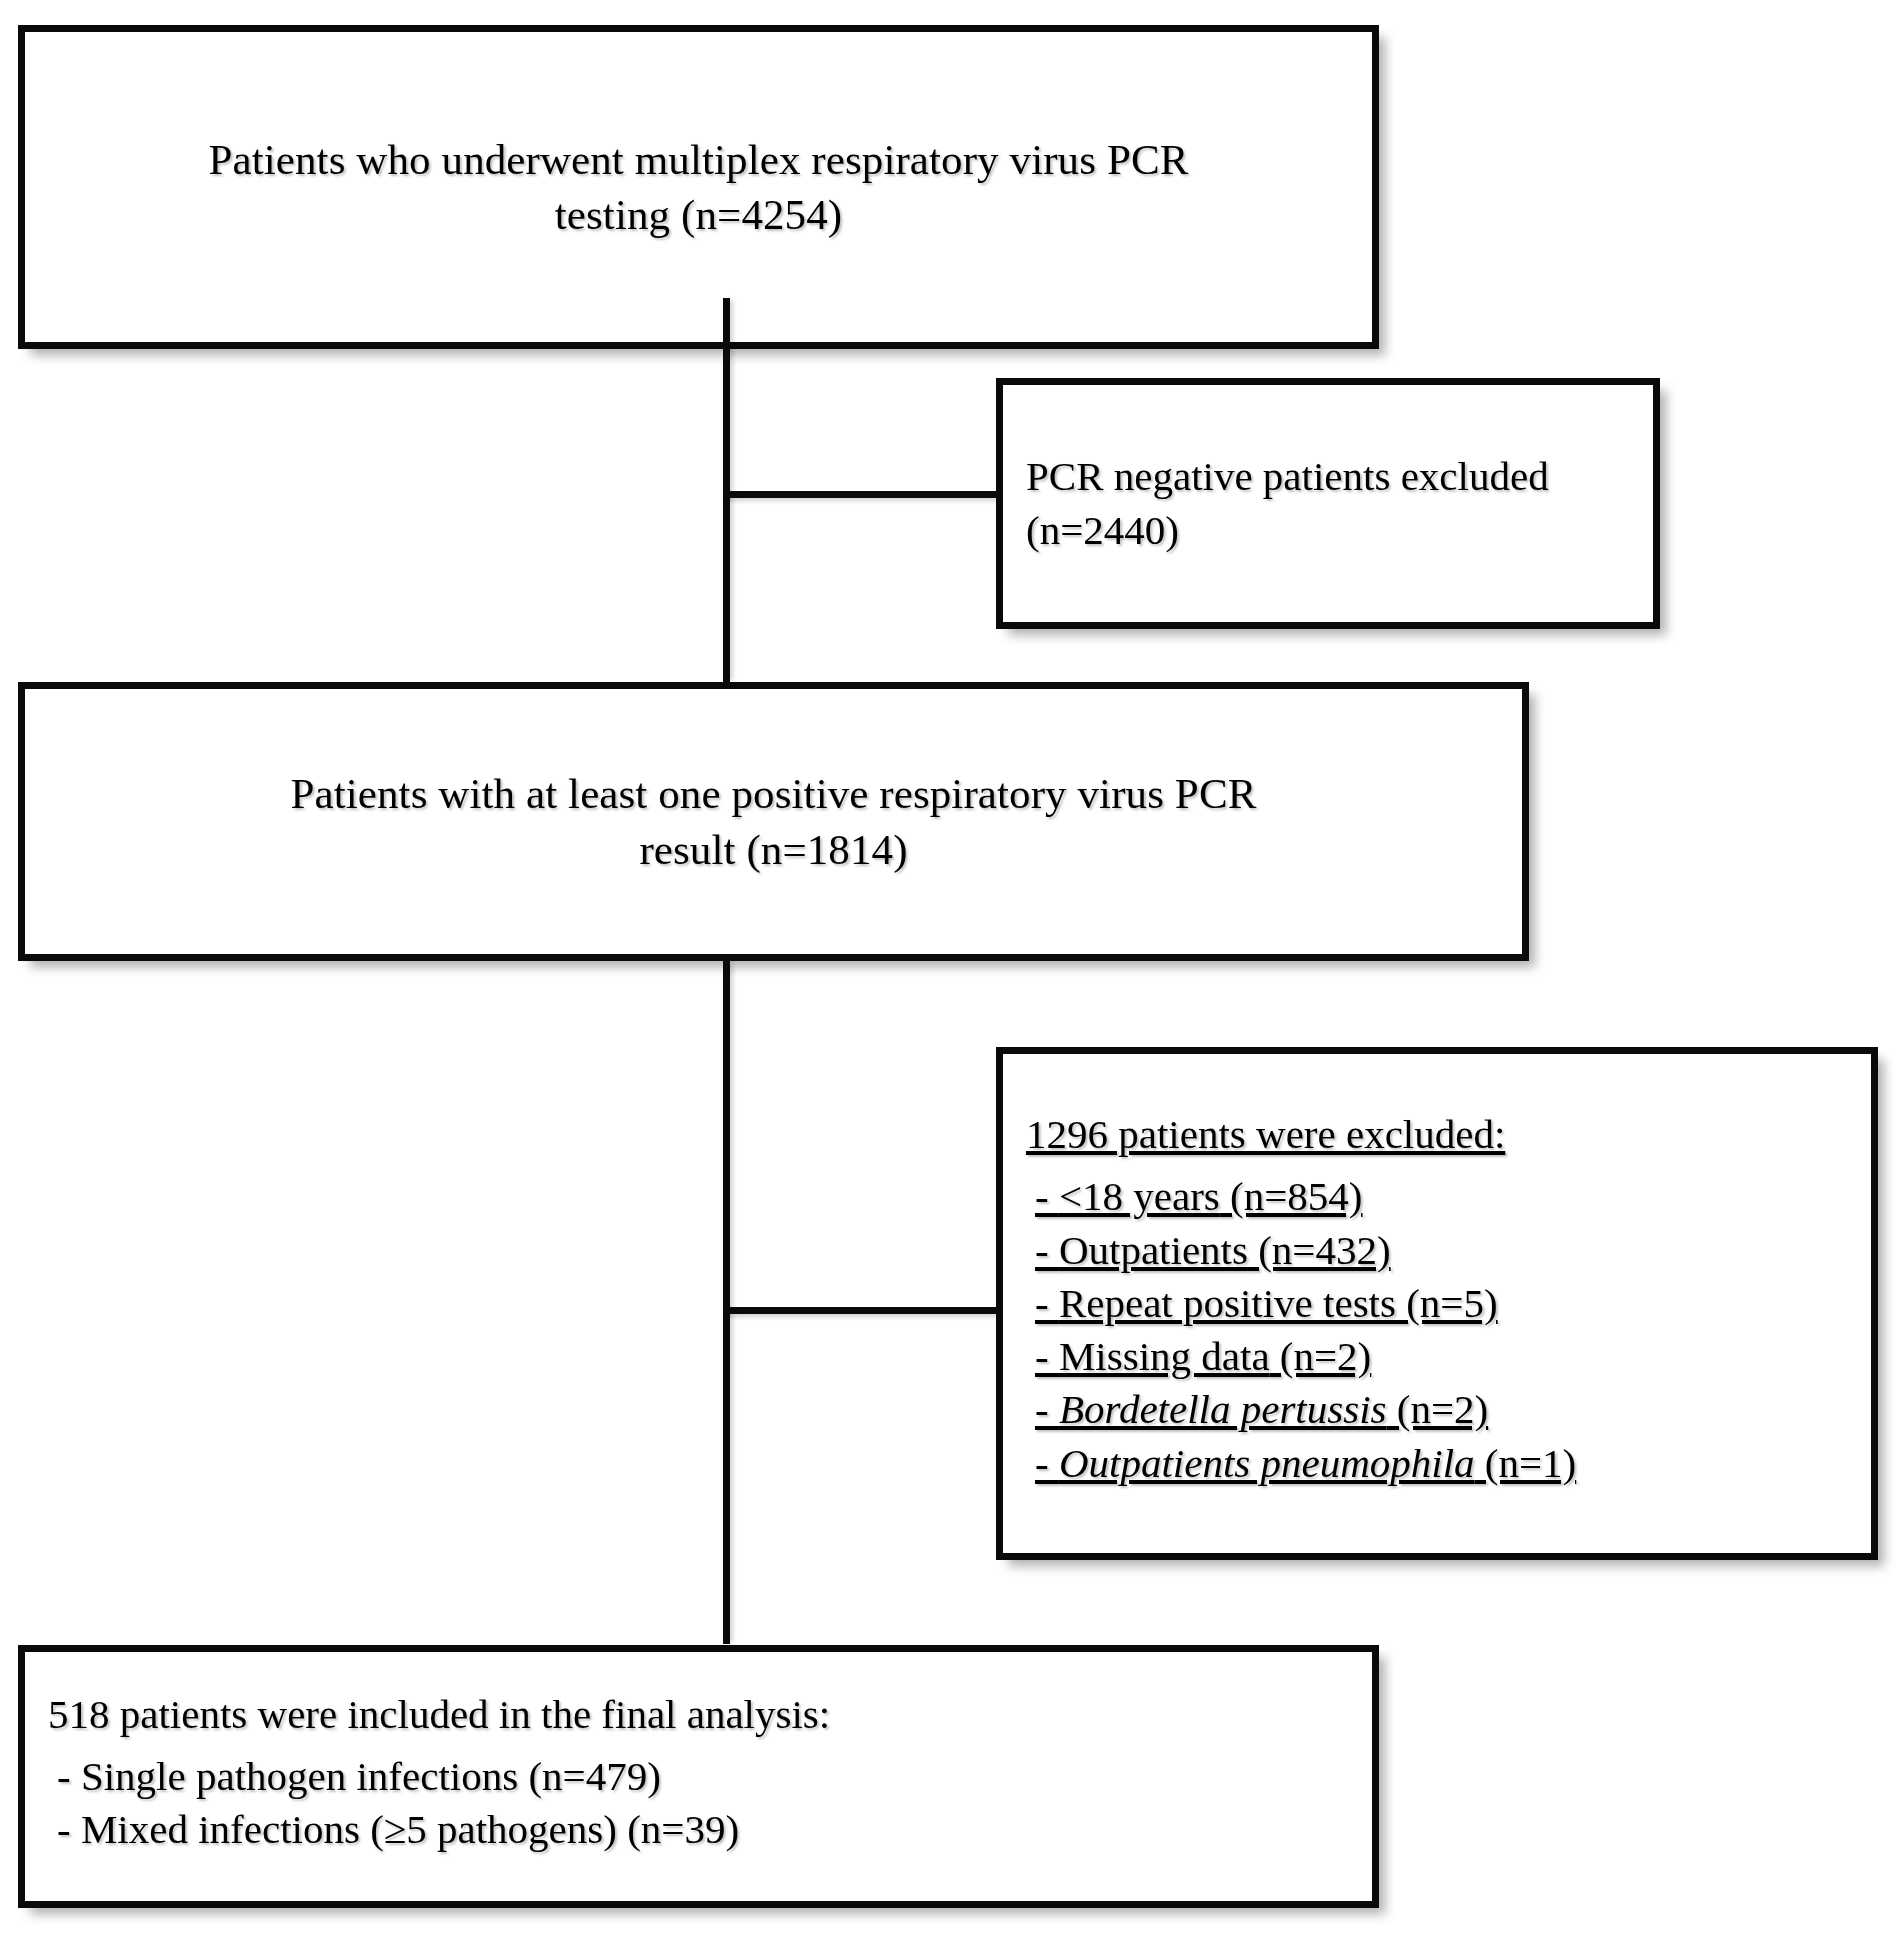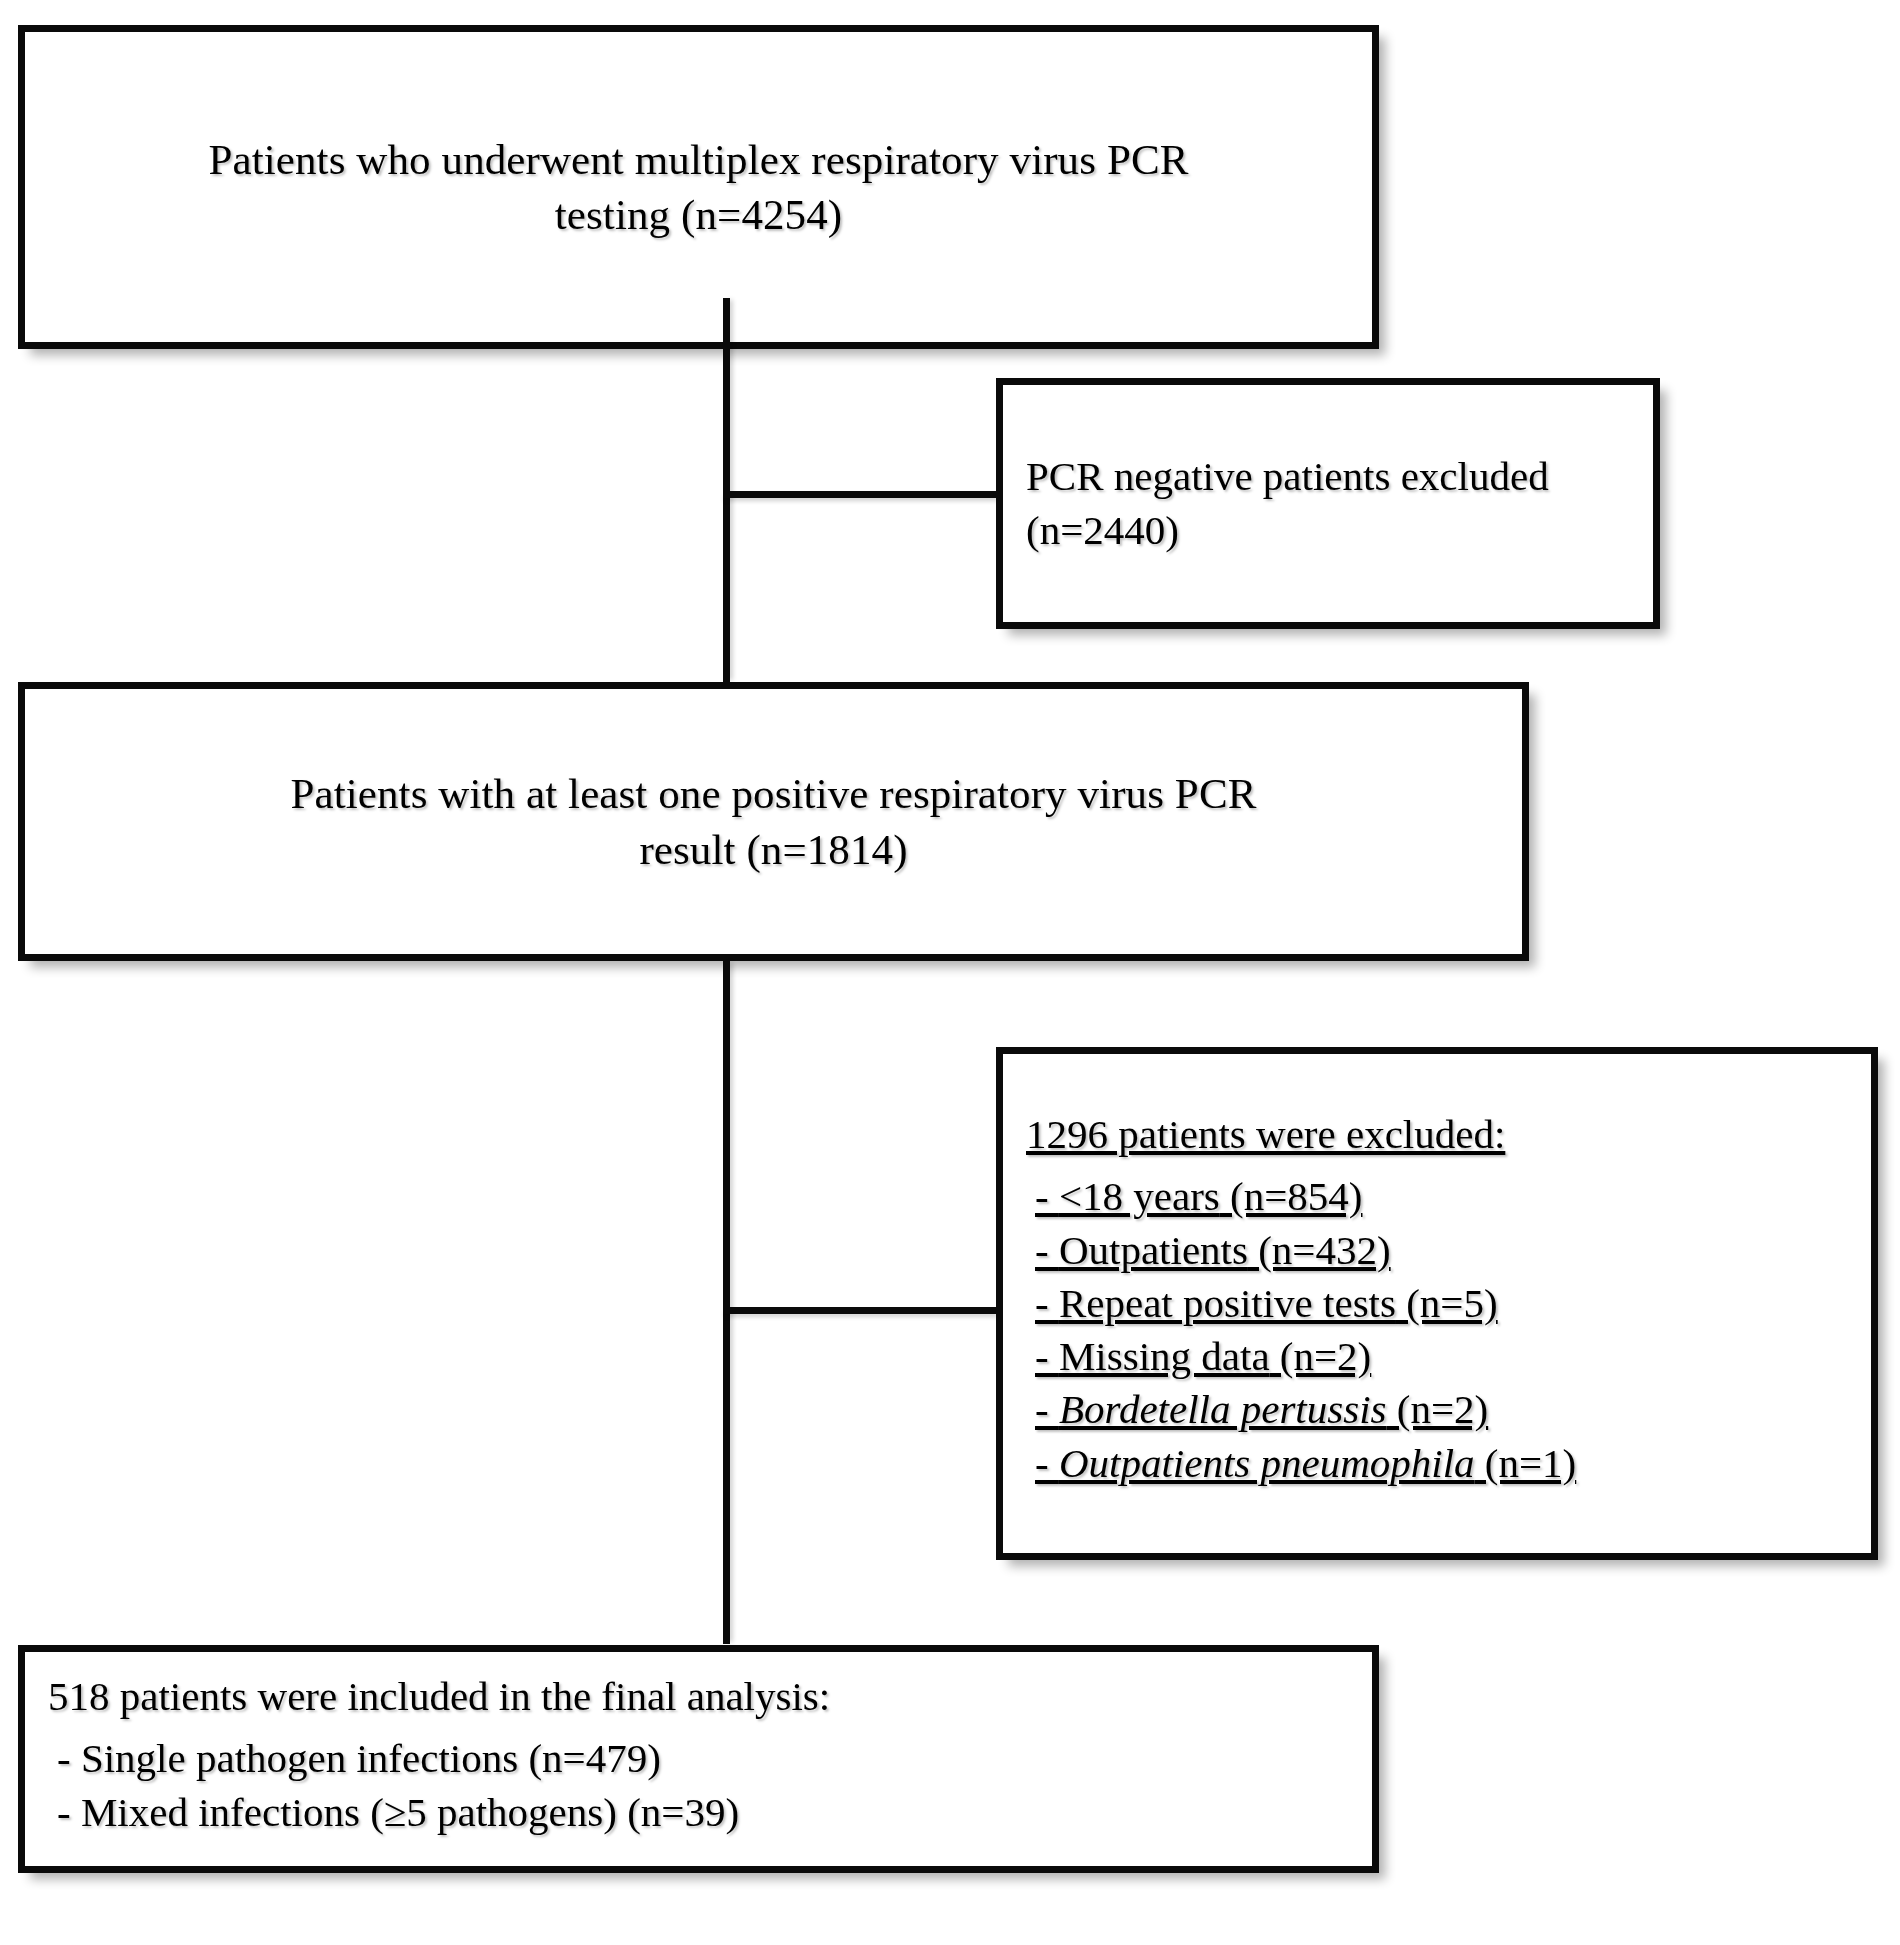--- a/index.html
+++ b/index.html
@@ -74,21 +74,21 @@
     height: 7px;
     background: #0a0a0a;
     box-shadow: 0 3.8px 5.1px -1.9px rgba(0,0,0,0.30);
   }
 
   
   #box-screened   { left: 18px;   top: 6.4px;   width: 1361px; height: 324px; margin-top: 19px; }
   #box-pcr-neg    { left: 996px; top: 378px;  width: 664px; height: 251px; }
   #box-positive   { left: 18px;   top: 682px; width: 1511px; height: 279px; }
   #box-excluded   { left: 996px; top: 1047px; width: 882px; height: 513px; text-decoration: underline; }
-  #box-included   { left: 18px;   top: 1645px; width: 1361px; height: 228px; }
+  #box-included   { left: 18px;   top: 1645px; width: 1361px; height: 263px; }
 
   #trunk-1 { left: 723px; top: 298px;  height: 384px; }
   #trunk-2 { left: 723px; top: 961px; height: 683px; }
   #branch-1 { left: 723px; top: 491px;  width: 277px; }
   #branch-2 { left: 723px; top: 1307px; width: 277px; }
 </style>
 </head>
 <body>
 
 <div id="canvas">

